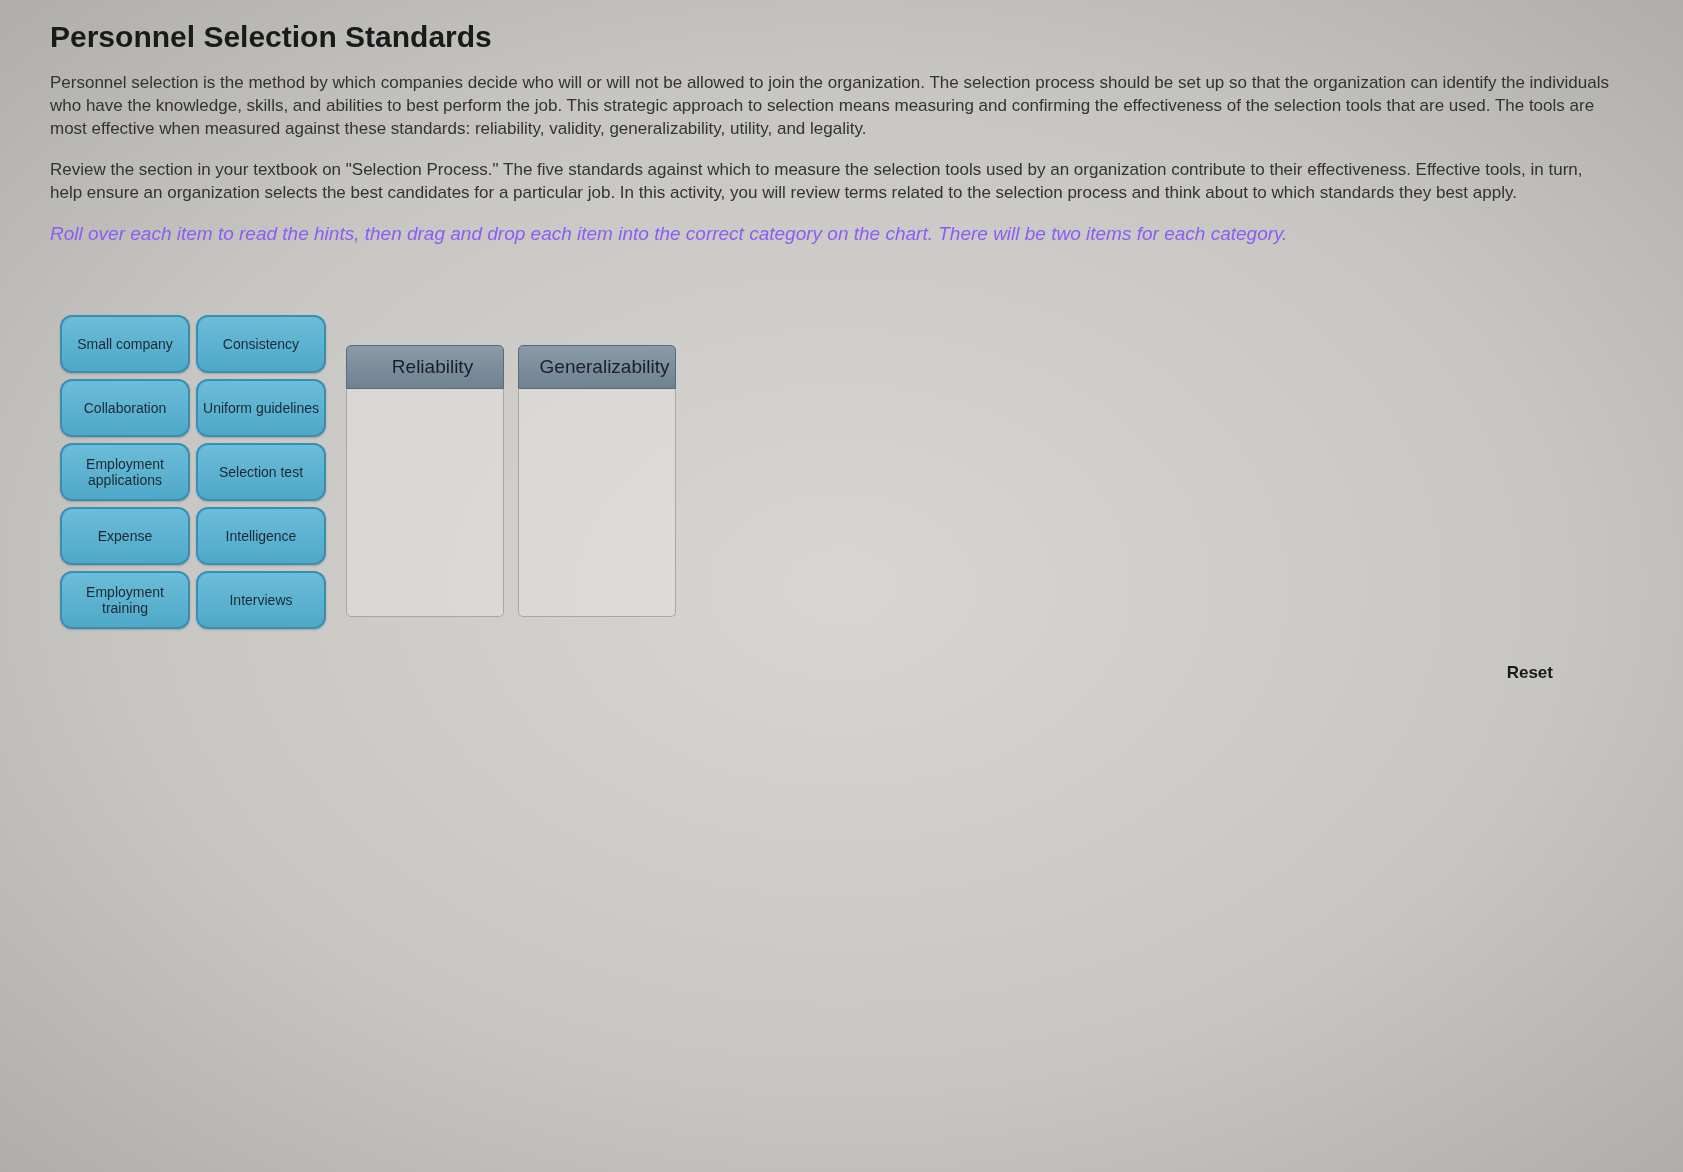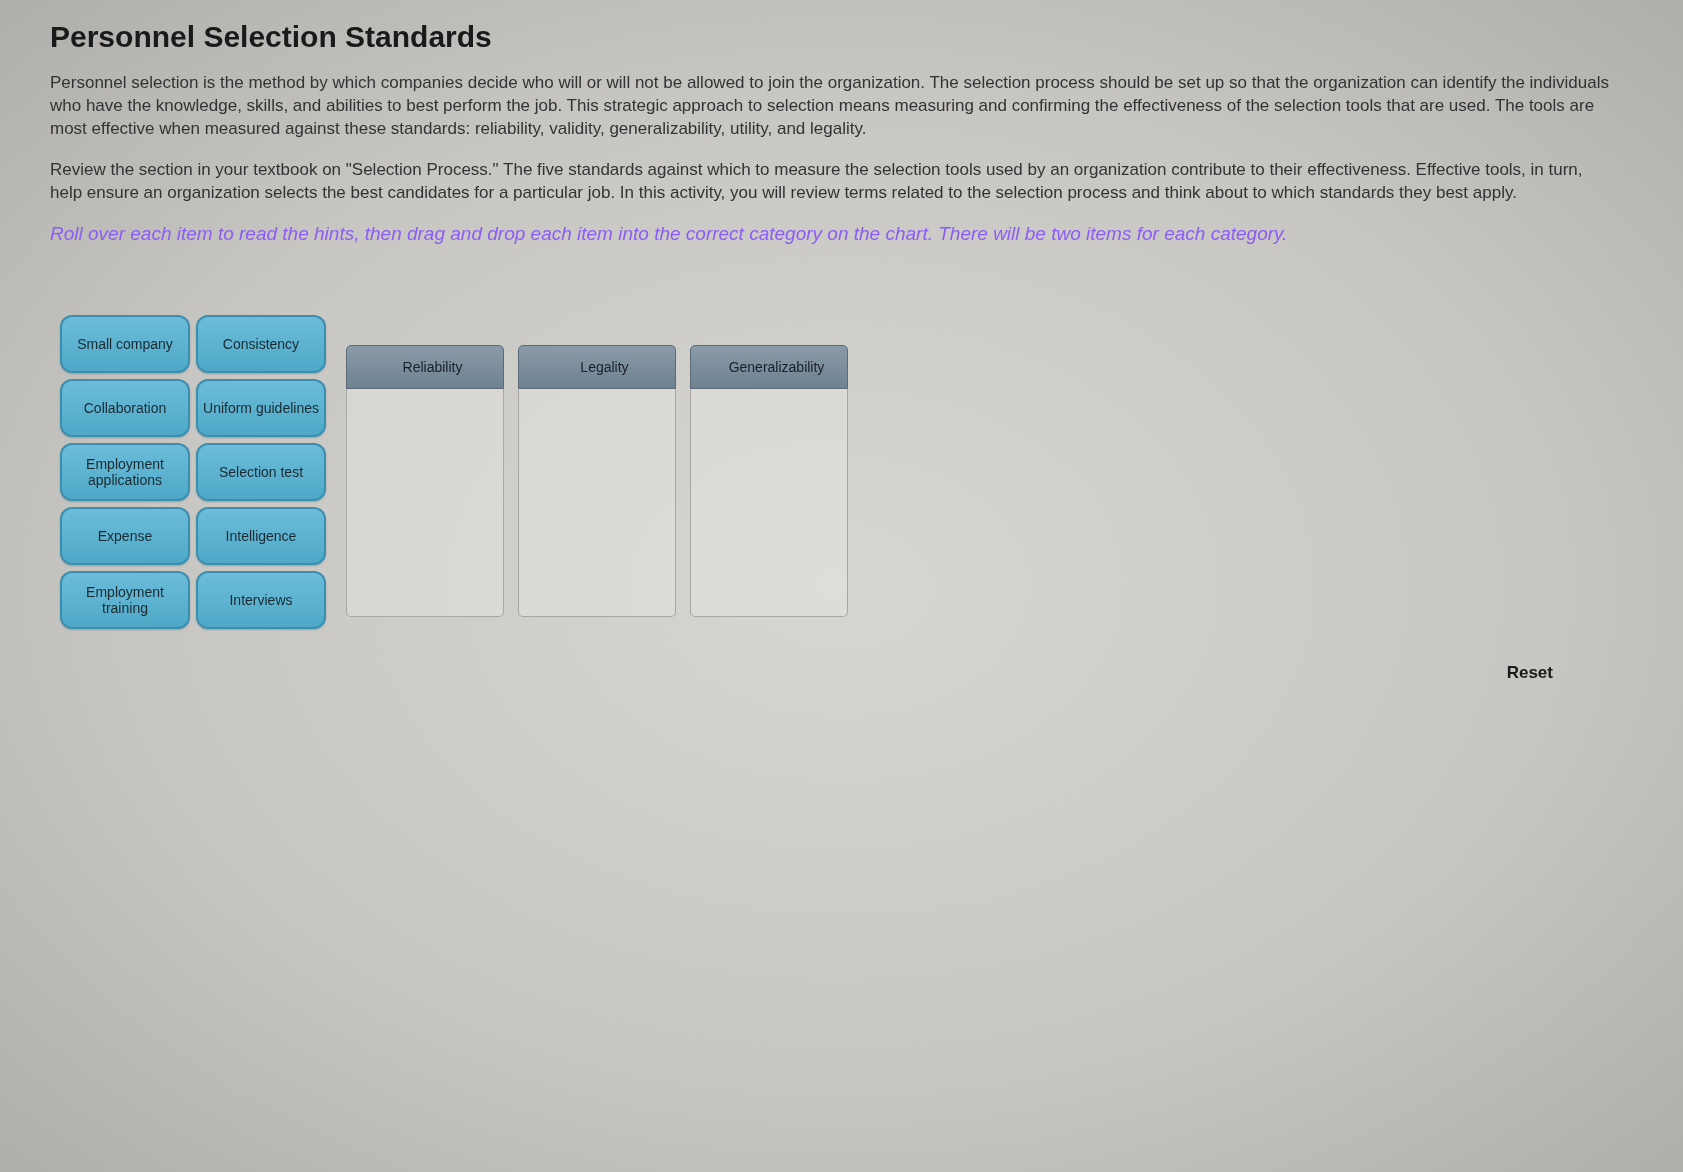--- a/index.html
+++ b/index.html
@@ -67,21 +67,21 @@
       width: 158px;
     }
     .cat-header {
       background: linear-gradient(to bottom, #8a9aa8 0%, #6f8292 100%);
       border: 1px solid #5a6a78;
       border-radius: 5px 5px 0 0;
       height: 44px;
       display: flex;
       align-items: center;
       justify-content: center;
-      font-size: 14px;
+      font-size: 19px;
       color: #1a2028;
       padding-left: 15px;
     }
     .cat-drop {
       border: 1px solid #a8a8a0;
       background: rgba(230,228,224,0.5);
       border-top: none;
       border-radius: 0 0 5px 5px;
       height: 228px;
     }
@@ -125,24 +125,20 @@
     <div class="drag-item">Employment training</div>
     <div class="drag-item">Interviews</div>
   </div>
 
   <div class="categories">
     <div class="category">
       <div class="cat-header">Reliability</div>
       <div class="cat-drop"></div>
     </div>
     <div class="category">
-      <div class="cat-header">Legality</div>
-      <div class="cat-drop"></div>
-    </div>
-    <div class="category">
       <div class="cat-header">Generalizability</div>
       <div class="cat-drop"></div>
     </div>
   </div>
 
 </div>
 
 <div class="reset-row">
   <button class="reset-btn">Reset</button>
 </div>

